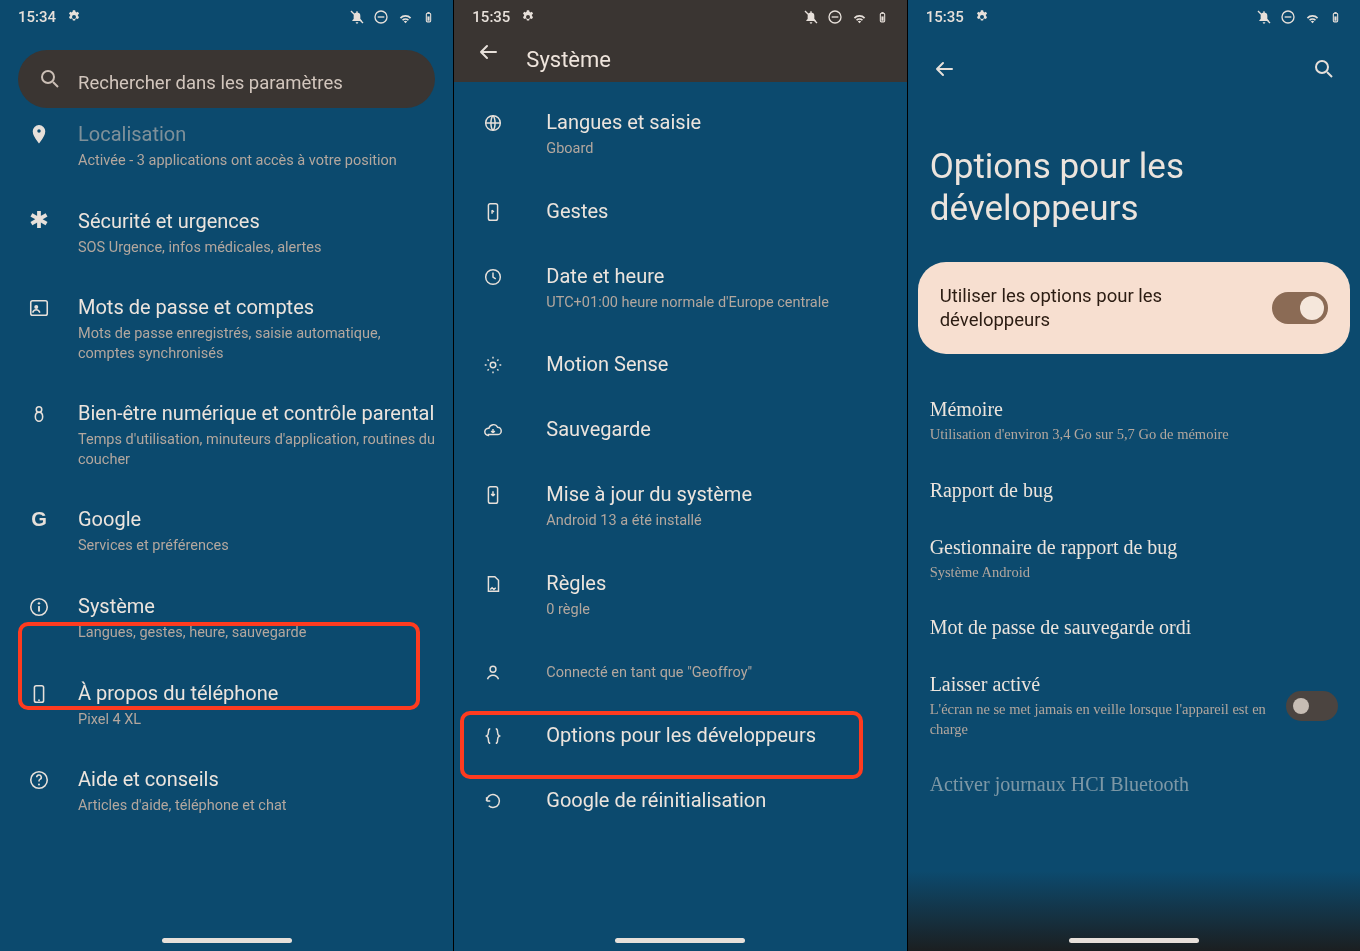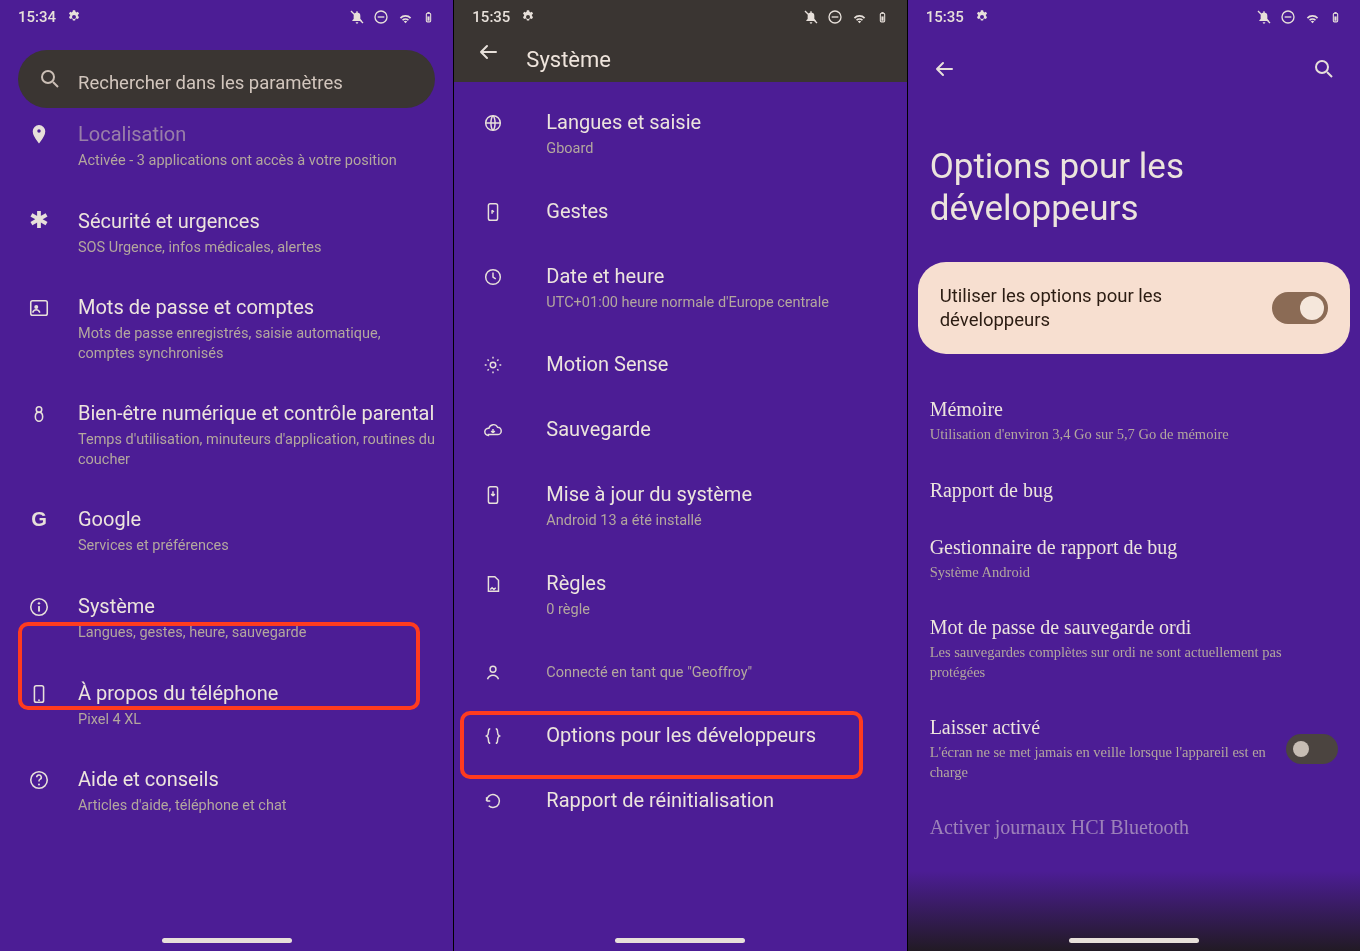--- a/index.html
+++ b/index.html
@@ -2,21 +2,21 @@
 <html><head>
 <meta charset="utf-8">
 <style>
   * { box-sizing: border-box; margin: 0; padding: 0; }
   html, body { width: 1360px; height: 951px; overflow: hidden; background: #000; }
   body { font-family: Roboto, "Segoe UI", Arial, sans-serif; display: flex; }
 
   .phone {
     width: 453.33px;
     height: 951px;
-    background: #4c1d95;
+    background: #0c4a6e;
     color: #e7e0da;
     position: relative;
     overflow: hidden;
     flex: none;
   }
   .phone + .phone { border-left: 1px solid #000; }
 
   
   .statusbar {
     display: flex; align-items: center; justify-content: space-between;
@@ -518,21 +518,21 @@
         <div class="title">Options pour les développeurs</div>
       </div>
     </div>
     <div class="row compact">
       <div class="icon-col">
           <svg class="svg18" viewBox="0 0 24 24">
             <use href="#i-reset"></use>
           </svg>
         </div>
       <div class="text-col">
-        <div class="title">Rapport de réinitialisation</div>
+        <div class="title">Google de réinitialisation</div>
       </div>
     </div>
   </div>
 
   <div class="highlight-box" style="left:6px; top:711px; width:403px; height:68px;"></div>
   <div class="navbar"></div>
 </div>
 
 <div class="phone phone3">
   <div class="statusbar">
@@ -601,21 +601,20 @@
     </div>
     <div class="row3">
       <div class="col">
         <div class="t3">Gestionnaire de rapport de bug</div>
         <div class="s3">Système Android</div>
       </div>
     </div>
     <div class="row3">
       <div class="col">
         <div class="t3">Mot de passe de sauvegarde ordi</div>
-        <div class="s3">Les sauvegardes complètes sur ordi ne sont actuellement pas protégées</div>
       </div>
     </div>
     <div class="row3">
       <div class="col">
         <div class="t3">Laisser activé</div>
         <div class="s3">L'écran ne se met jamais en veille lorsque l'appareil est en charge</div>
       </div>
       <div class="small-switch"></div>
     </div>
     <div class="row3" style="opacity:.5">

